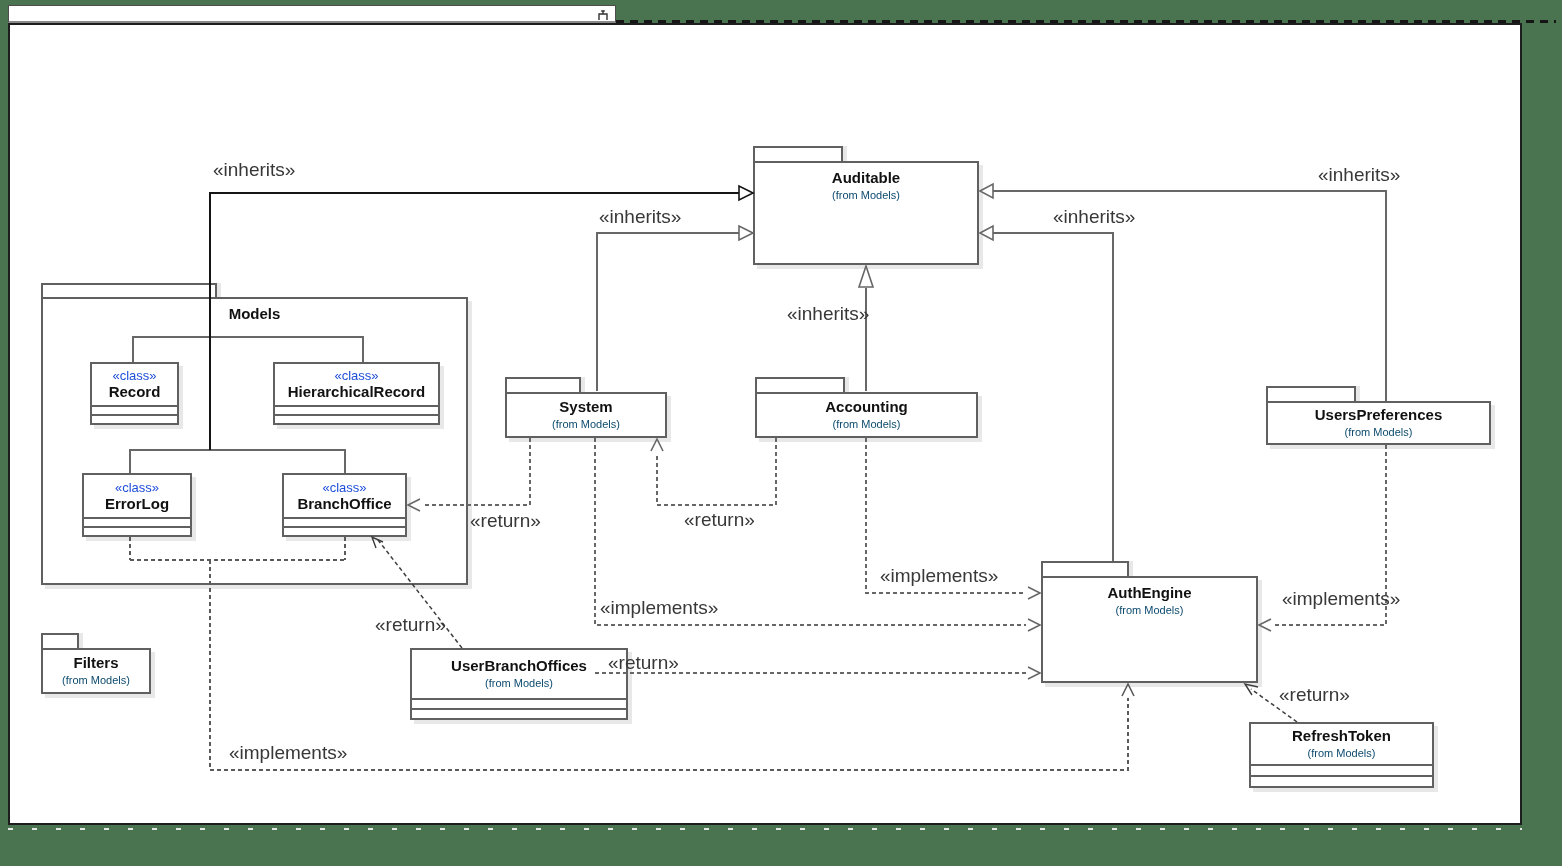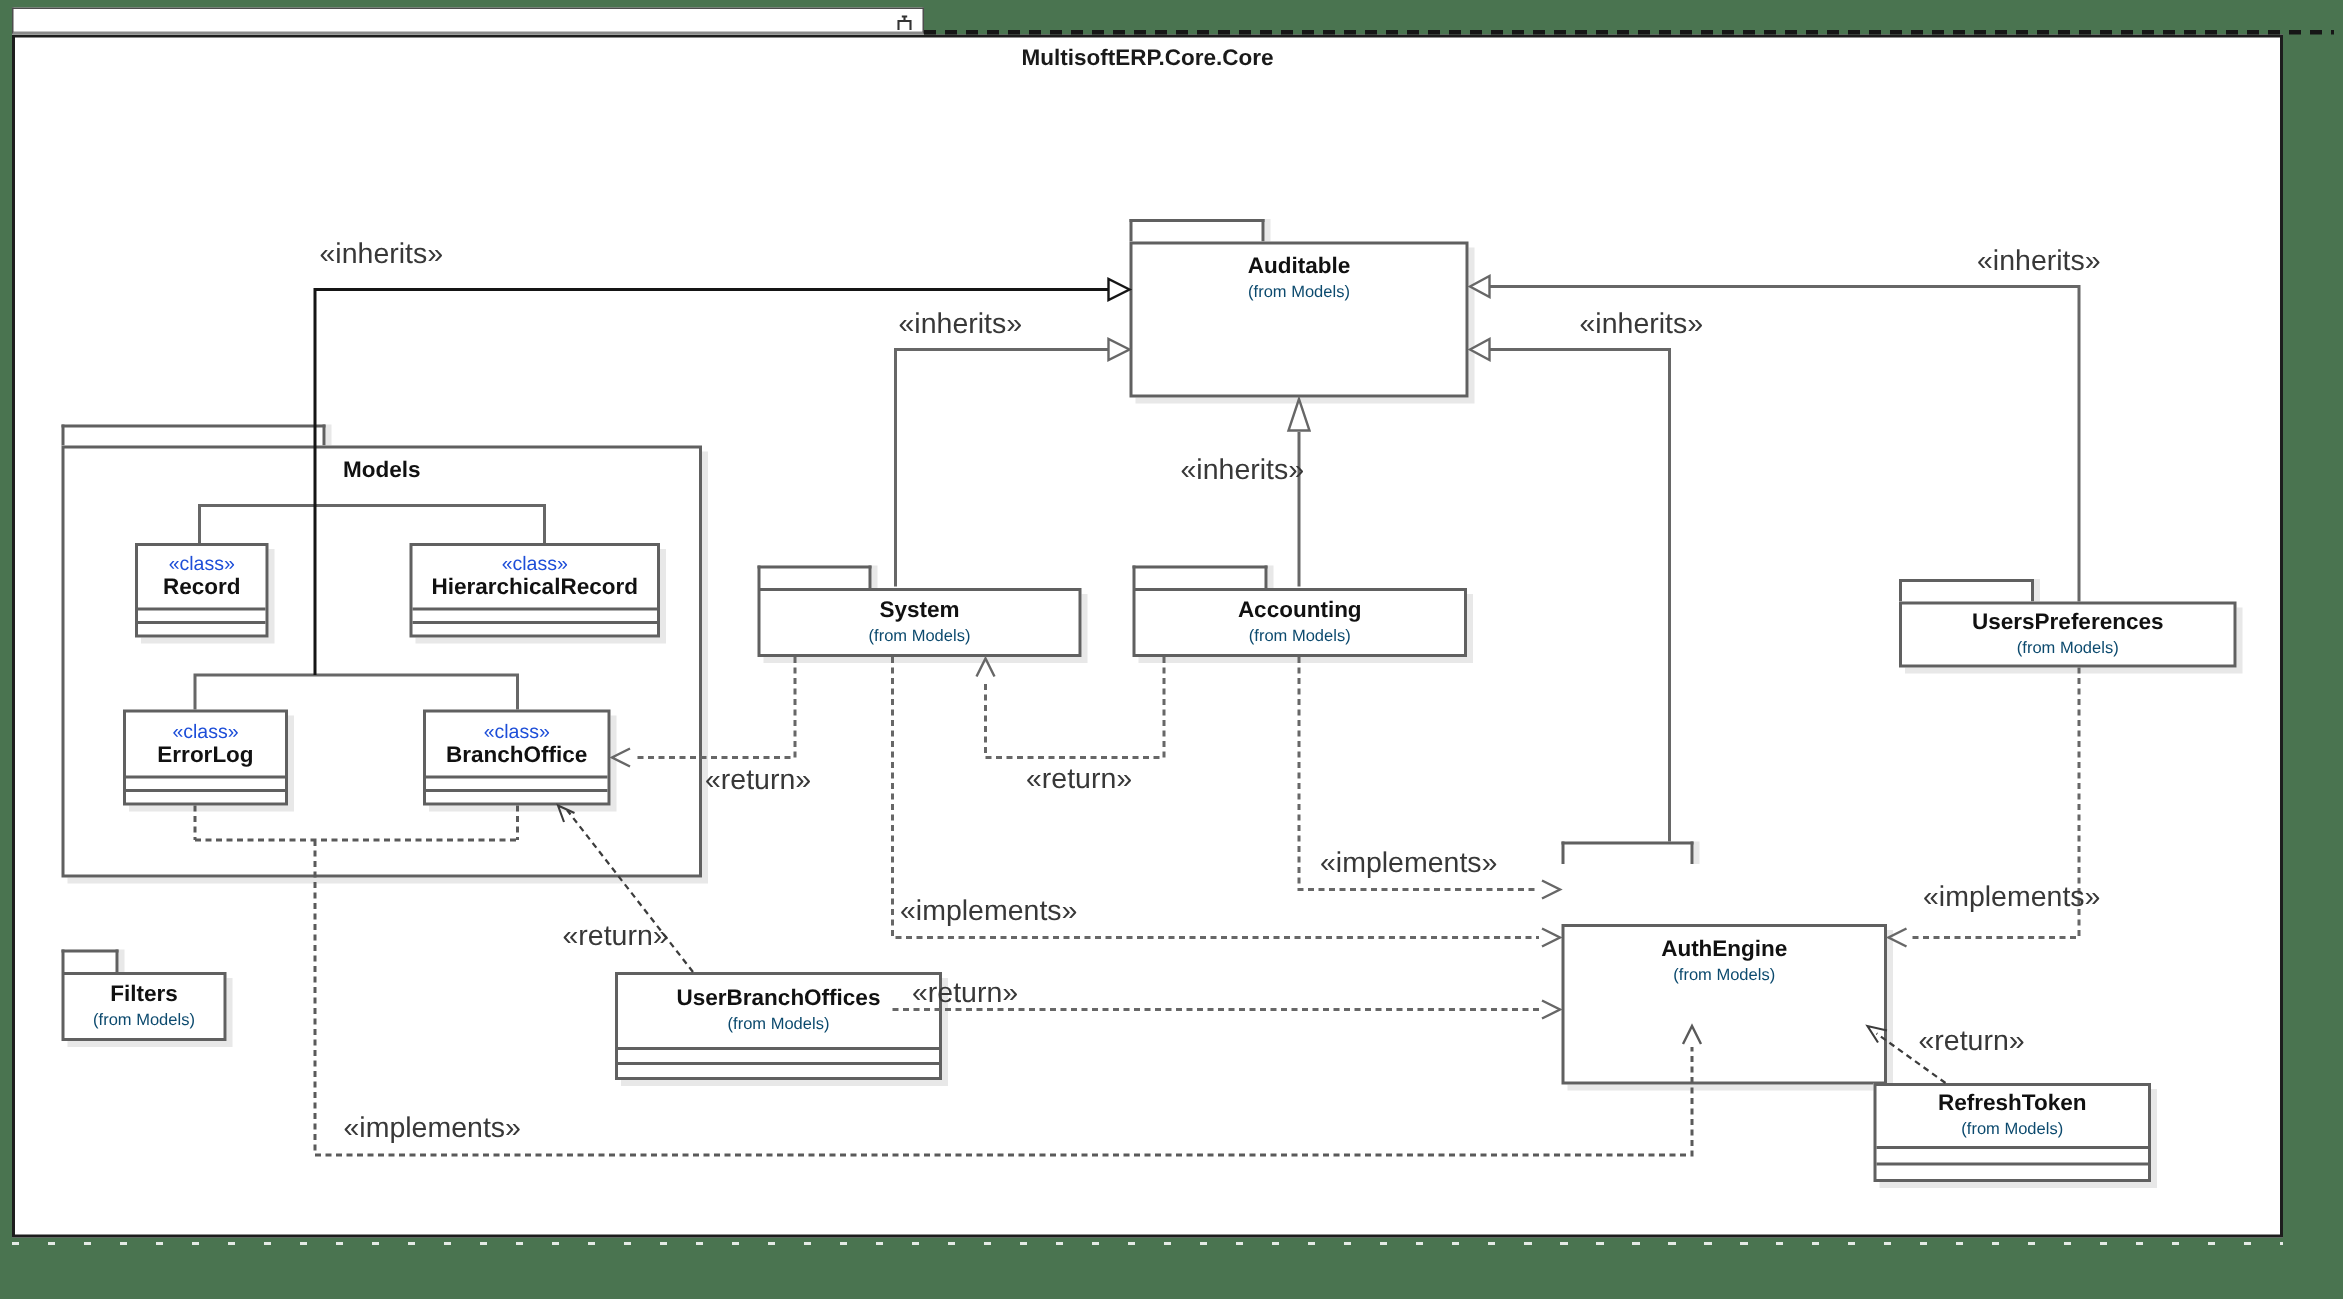--- a/index.html
+++ b/index.html
@@ -61,21 +61,20 @@
 <div class="dash-top"></div>
 <div class="dash-bottom"></div>
 
 <div class="topbar">
   <svg class="glyph" viewBox="0 0 14 14">
     <path d="M3 12 V6 H11 V12 M7 6 V3 M5.2 3 H8.8" fill="none" stroke="#333" stroke-width="1.4"></path>
   </svg>
 </div>
 
 <div class="diagram-title">
-  <div class="t">MultisoftERP.Core.Core</div>
 </div>
 
 <div class="node" style="left:41px;top:283px;width:427px;height:302px;z-index:5;">
   <div class="pkg-tab" style="left:0;top:0;width:176px;height:14px;"></div>
   <div class="pkg-body pad-top" style="left:0;top:14px;width:427px;height:288px;">
     <div class="n-title">Models</div>
   </div>
 </div>
 
 <div class="node cls-box" style="left:90px;top:362px;width:89px;height:63px;z-index:12;">
@@ -117,21 +116,21 @@
 <div class="node" style="left:41px;top:633px;width:110px;height:61px;">
   <div class="pkg-tab" style="left:0;top:0;width:38px;height:15px;"></div>
   <div class="pkg-body pad-top" style="left:0;top:15px;width:110px;height:46px;padding-top:4px;">
     <div class="n-title">Filters</div>
     <div class="n-sub">(from Models)</div>
   </div>
 </div>
 
 <div class="node" style="left:505px;top:377px;width:185px;height:61px;">
   <div class="pkg-tab" style="left:0;top:0;width:76px;height:15px;"></div>
-  <div class="pkg-body" style="left:0;top:15px;width:216px;height:46px;padding-top:4px;">
+  <div class="pkg-body" style="left:0;top:15px;width:162px;height:46px;padding-top:4px;">
     <div class="n-title">System</div>
     <div class="n-sub">(from Models)</div>
   </div>
 </div>
 
 <div class="node" style="left:755px;top:377px;width:240px;height:61px;">
   <div class="pkg-tab" style="left:0;top:0;width:90px;height:15px;"></div>
   <div class="pkg-body" style="left:0;top:15px;width:223px;height:46px;padding-top:4px;">
     <div class="n-title">Accounting</div>
     <div class="n-sub">(from Models)</div>
@@ -149,21 +148,21 @@
 <div class="node" style="left:1266px;top:386px;width:225px;height:59px;">
   <div class="pkg-tab" style="left:0;top:0;width:90px;height:15px;"></div>
   <div class="pkg-body" style="left:0;top:15px;width:225px;height:44px;padding-top:3px;">
     <div class="n-title">UsersPreferences</div>
     <div class="n-sub">(from Models)</div>
   </div>
 </div>
 
 <div class="node" style="left:1041px;top:561px;width:217px;height:122px;">
   <div class="pkg-tab" style="left:0;top:0;width:88px;height:15px;"></div>
-  <div class="pkg-body" style="left:0;top:15px;width:217px;height:107px;padding-top:6px;margin-top:40px;">
+  <div class="pkg-body" style="left:0;top:15px;width:217px;height:107px;padding-top:6px;">
     <div class="n-title">AuthEngine</div>
     <div class="n-sub">(from Models)</div>
   </div>
 </div>
 
 <div class="node cls-box" style="left:410px;top:648px;width:218px;height:72px;">
   <div class="cls-name">
     <div class="n-title">UserBranchOffices</div>
     <div class="n-sub">(from Models)</div>
   </div>

